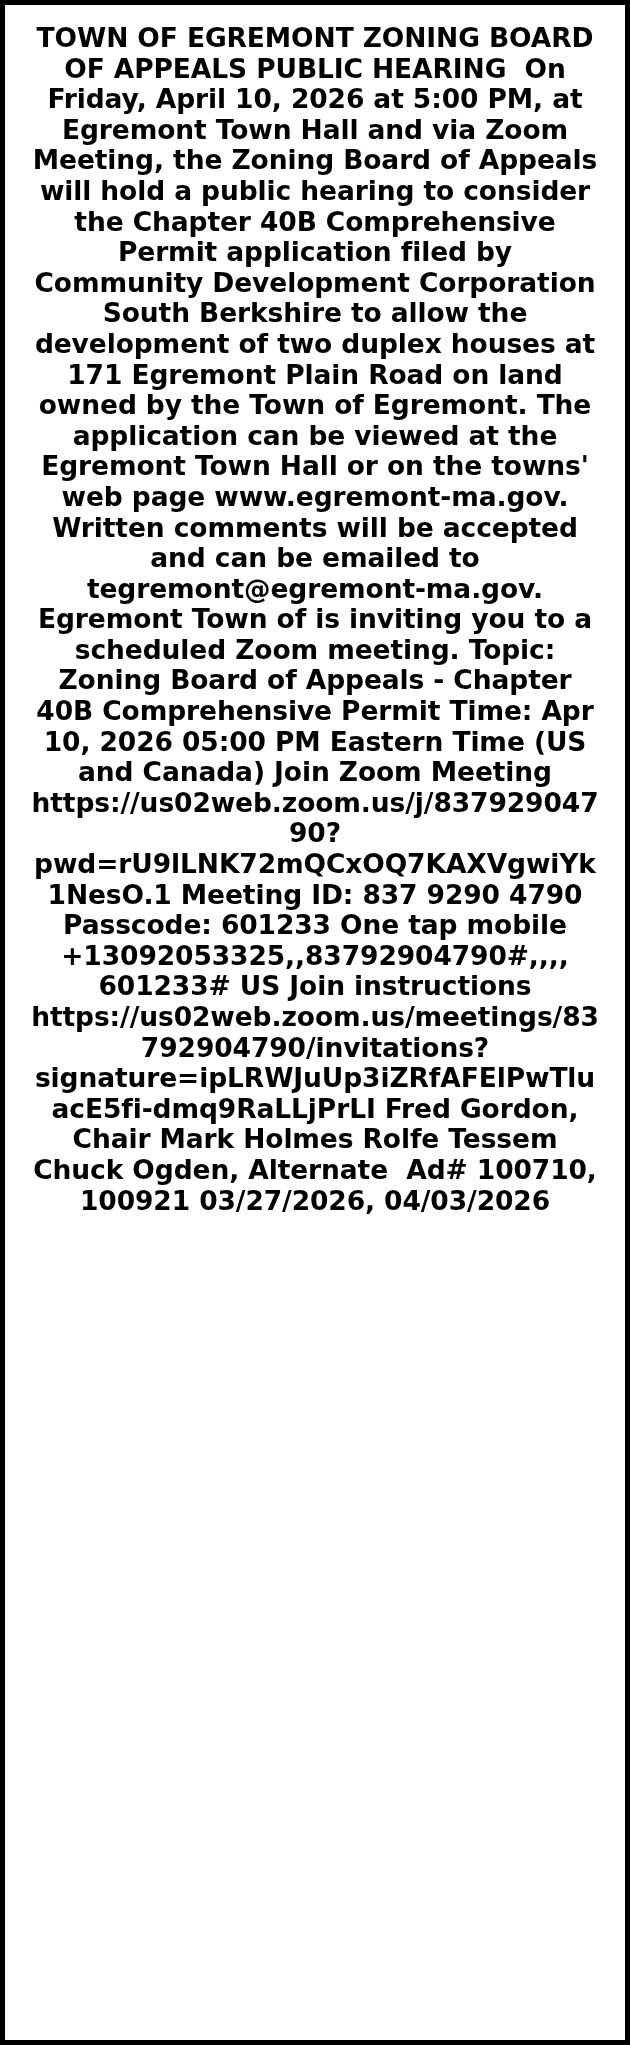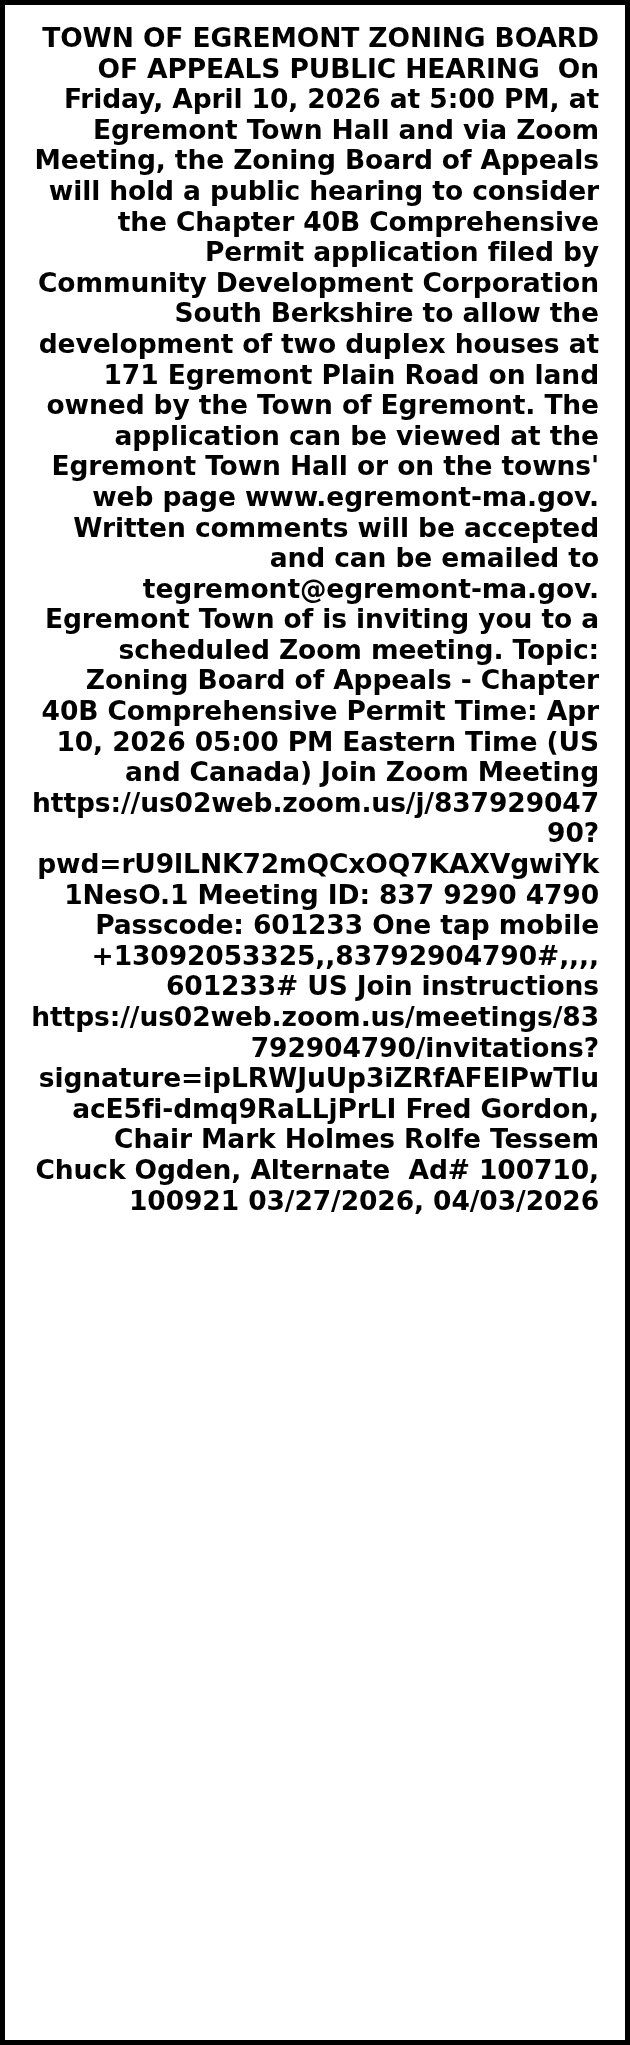--- a/index.html
+++ b/index.html
@@ -19,21 +19,21 @@
     border: 5px solid #000000;
     background: #ffffff;
     padding: 18px 26px 22px 26px;
   }
   .notice-text {
     font-family: "DejaVu Sans", sans-serif;
     font-weight: bold;
     font-size: 26.5px;
     line-height: 1.155;
     color: #000000;
-    text-align: right;
+    text-align: center;
     letter-spacing: -0.1px;
     word-break: break-word;
     overflow-wrap: break-word;
     white-space: pre-wrap;
   }
 </style>
 </head>
 <body>
 
 <div class="notice">

